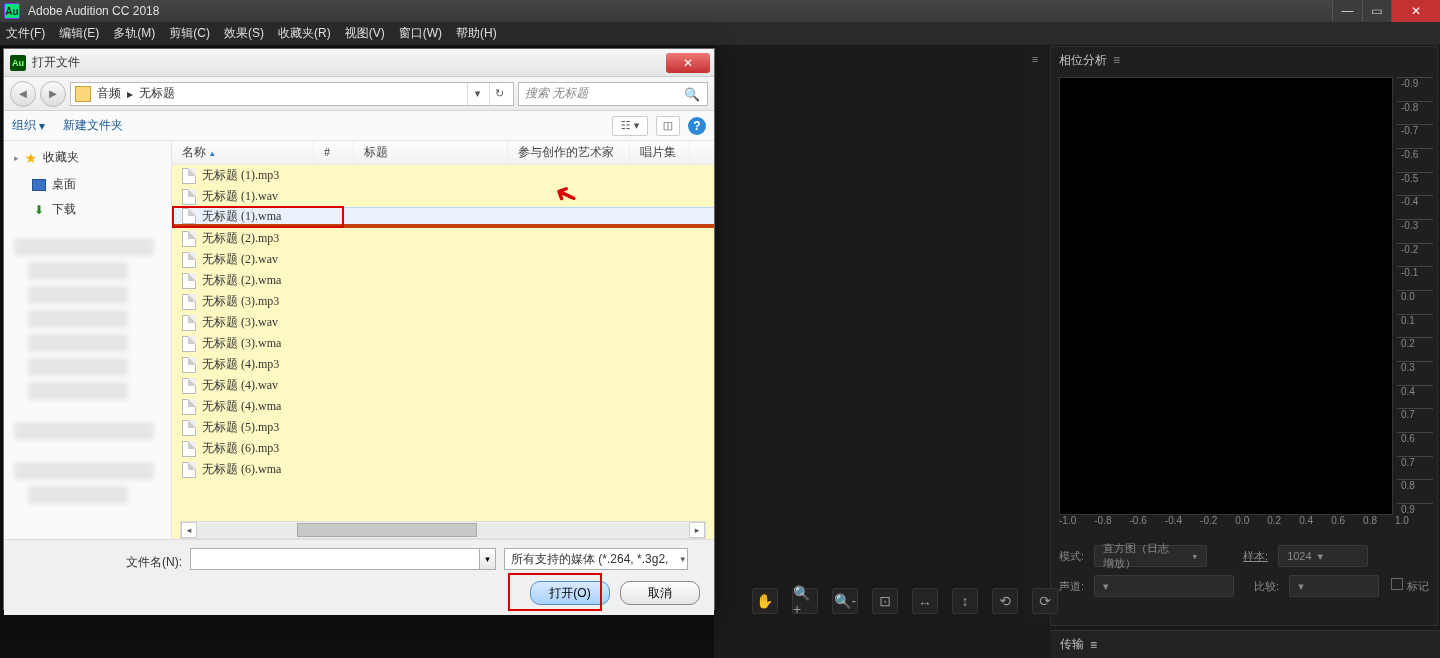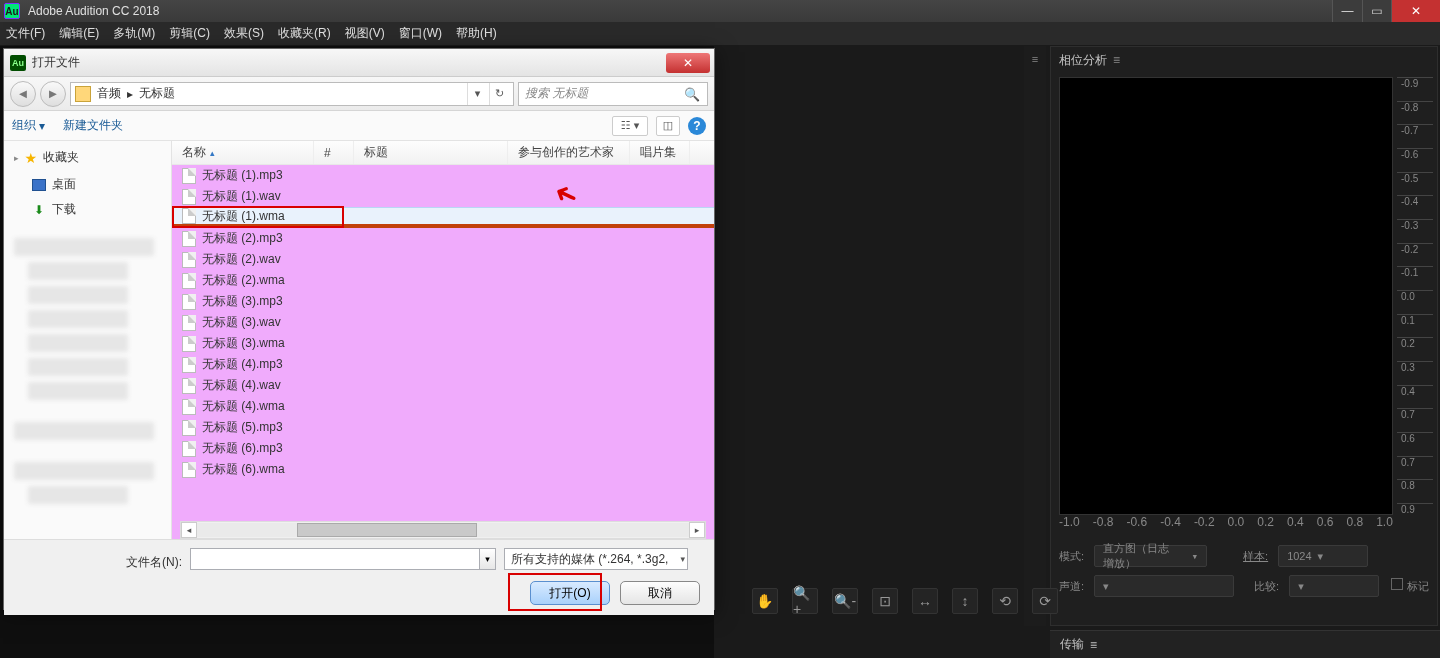--- a/index.html
+++ b/index.html
@@ -50,21 +50,21 @@
 .side-item { padding: 4px 10px 4px 28px; font-size: 12px; color: #333; display:flex; align-items:center; gap:6px;}
 .star-ico { color:#f7b500; font-size:14px;}
 .desk-ico{ width:14px; height:12px; background:#3a72c8; border:1px solid #205090; display:inline-block;}
 .dl-ico{ width:14px; height:12px; display:inline-flex; align-items:center; justify-content:center; color:#1a8a1a; font-size:12px;position:relative;}
 
 .blur-box { margin: 6px 10px; height: 18px; background: #e6e6e6; border-radius:2px; filter:blur(2px);}
 .blur-box.w1 { width:140px; }
 .blur-box.w3 { width:100px; margin-left:24px;}
 
 
-.filelist { flex:1; background:#f0abfc; position:relative; overflow:hidden;}
+.filelist { flex:1; background:#fef9c3; position:relative; overflow:hidden;font-family:Liberation Serif, serif;}
 .col-headers { height: 24px; border-bottom: 1px solid #e8e8e8; display: flex; align-items: center; font-size: 12px; color: #444; background:linear-gradient(#fdfdfd,#f2f2f2);}
 .col-h { padding: 0 10px; border-right:1px solid #eee; height:100%; display:flex; align-items:center; }
 .col-name { width: 142px; }
 .col-num { width: 40px; text-align:right; }
 .col-title { width: 154px; }
 .col-artist { width: 122px; }
 .col-album { width: 60px; }
 .sort-ind { color:#3478c5; font-size:9px; margin-left:4px;}
 
 .files { height: 356px; overflow:hidden; position:relative;}
@@ -83,33 +83,33 @@
 
 
 .dialog-bottom { height: 76px; background:#f0f0f0; border-top:1px solid #ddd; padding:8px 14px; display:flex; align-items:flex-start; gap:8px; position:relative;}
 .fn-label { font-size:12px; color:#333; margin-top:6px;}
 .fn-input { width: 290px; height:22px; border:1px solid #abadb3; background:#fff; padding:0 4px; display:flex; align-items:center;}
 .fn-drop{ width:16px; height:22px; border:1px solid #abadb3; border-left:none; background:linear-gradient(#fff,#e6e6e6); display:flex; align-items:center;justify-content:center; font-size:9px;}
 .filter-box { width:184px; height:22px; border:1px solid #abadb3; background:#fff; display:flex; align-items:center; padding:0 6px; font-size:12px; color:#333; position:relative;}
 .filter-box .drop{position:absolute; right:2px; font-size:9px; color:#555;}
 
 .bottom-btns { position:absolute; right:14px; bottom:10px; display:flex; gap:10px;}
-.btn { width:80px; height:24px; border:1px solid #888; background:linear-gradient(#fdfdfd,#e5e5e5); border-radius:5px; font-size:12px; display:flex; align-items:center; justify-content:center; cursor:pointer;}
+.btn { width:80px; height:24px; border:1px solid #888; background:linear-gradient(#fdfdfd,#e5e5e5); border-radius:10px; font-size:12px; display:flex; align-items:center; justify-content:center; cursor:pointer;}
 .btn.primary { background:linear-gradient(#d8eaff,#a9d1fb); border-color:#5a8fcf;}
 .red-box2 { border:2px solid #d80000; position:absolute; pointer-events:none;}
 
 
 .right-area { position:absolute; left:714px; top:46px; right:0; bottom:0; background:#1a1a1a; }
 .icon-box { width:28px; height:28px; display:flex; align-items:center; justify-content:center; color:#999; font-size:14px;}
 .panel { position:absolute; background:#1f1f1f; border:1px solid #2e2e2e;}
 .panel-header { height:26px; display:flex; align-items:center; color:#c7c7c7; font-size:12px; padding:0 8px; gap:6px;}
 .panel-inner { position:absolute; left:8px; top:30px; right:44px; bottom:110px; background:#000; border:1px solid #333;}
 .scale-right { position:absolute; right:4px; top:30px; bottom:110px; width:36px; display:flex; flex-direction:column; justify-content:space-between; color:#888; font-size:10px; text-align:left;}
 .scale-right span{border-top:1px solid #444; padding-left:4px;}
-.scale-bottom { position:absolute; left:8px; right:44px; bottom:94px; height:16px; display:flex; justify-content:space-between; color:#888; font-size:12px;}
+.scale-bottom { position:absolute; left:8px; right:28px; bottom:94px; height:16px; display:flex; justify-content:space-between; color:#888; font-size:10px;}
 .bottom-controls { position:absolute; left:8px; right:8px; bottom:54px; height:30px; display:flex; align-items:center; gap:10px; color:#888; font-size:11px;}
 .drop-ctrl { height:22px; border:1px solid #3a3a3a; background:#2a2a2a; padding:0 8px; display:flex; align-items:center; gap:6px; border-radius:2px;}
 
 .bottom-panel { position:absolute; left:336px; right:0; bottom:0; height:28px; background:#222; border-top:1px solid #333; display:flex; align-items:center; color:#c0c0c0; font-size:12px; padding:0 10px; gap:6px;}
 .tool-icons { position:absolute; left:38px; bottom:36px; display:flex; gap:14px; color:#888;}
 .tool-icons .icon-box{border:1px solid #333; background:#242424; border-radius:2px; width:26px; height:26px;}
 
 .left-strip { position:absolute; left:310px; top:0; width:22px; height:580px; background:#1c1c1c; display:flex; flex-direction:column; align-items:center; gap:6px; padding-top:6px;}
 .strip-ico{ width:14px; height:14px; color:#888; font-size:11px; display:flex; align-items:center; justify-content:center;}
 

